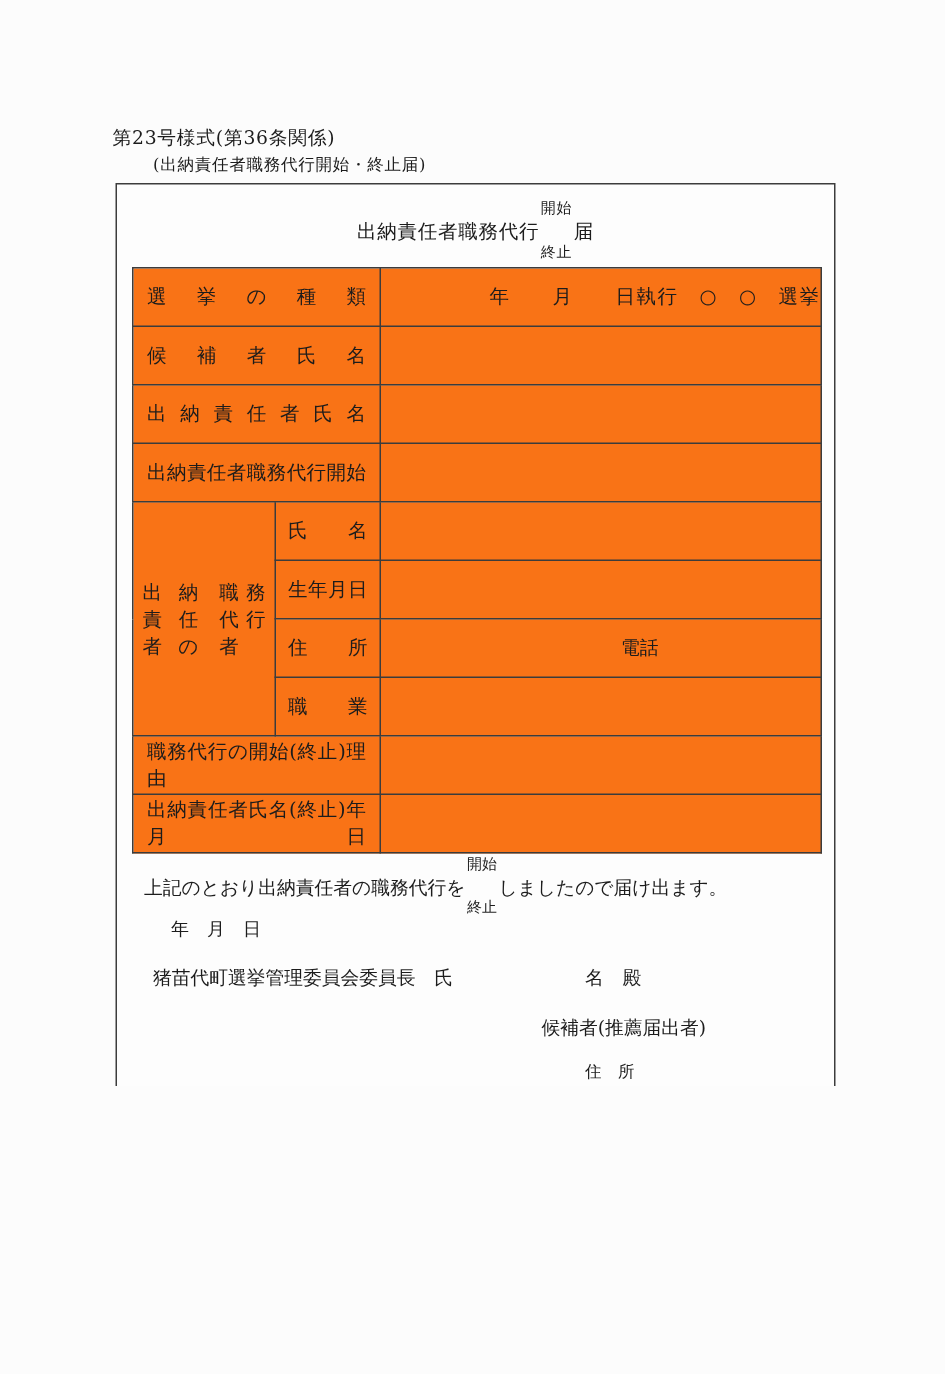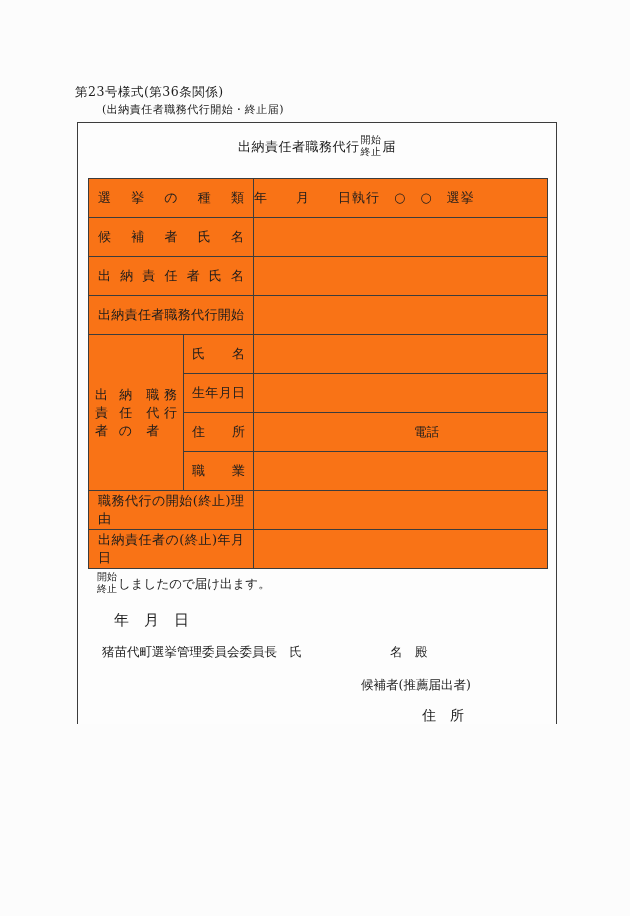--- a/index.html
+++ b/index.html
@@ -22,48 +22,48 @@
     background:#fdfdfd;
   }
 
   .title {
     position:absolute; left:0; top:12px; width:100%;
     text-align:center; font-size:13px; letter-spacing:.5px;
   }
   .stack {
     display:inline-flex; flex-direction:column;
     vertical-align:middle; font-size:10px; line-height:1.2;
-    text-align:left; margin:0 1px; position:relative; top:-1px;
+    text-align:left; margin:0 1px; position:relative; top:-1px;gap:17px;
   }
 
   table.form-table {
     position:absolute; left:10px; top:55px;
     border-collapse:collapse; table-layout:fixed;
     width:459px;
   }
   .form-table td {
     border:1px solid #3c3c3c;
     padding:0; height:38px;
     font-size:13px; vertical-align:middle;
     background:#f97316;
   }
   .jl { text-align:justify; text-align-last:justify; padding:0 9px; }
   .group-cell { vertical-align:middle; }
   .group-inner { display:flex; justify-content:center; gap:2px; }
   .group-inner .jl { padding:0 6px; }
   .sub .jl { padding:0 8px; }
-  .val.center { text-align:left; letter-spacing:1px; }
+  .val.center { text-align:right; letter-spacing:1px; }
   .val.tel { padding-left:160px; font-size:12.5px; }
 
   .stmt      { position:absolute; left:18px;  top:449px; font-size:12.5px; }
-  .dateline  { position:absolute; left:36px;  top:488px; font-size:15px; }
+  .dateline  { position:absolute; left:36px;  top:488px; font-size:12px; }
   .addressee { position:absolute; left:24px;  top:521px; font-size:12.5px; }
   .addressee .gap { display:inline-block; width:88px; }
   .candidate { position:absolute; left:283px; top:554px; font-size:12.5px; }
-  .addrline  { position:absolute; left:344px; top:584px; font-size:14px; }
+  .addrline  { position:absolute; left:312px; top:584px; font-size:11px; }
   .nameline  { position:absolute; left:328px; top:612px; font-size:12.5px; }
   .seal {
     position:absolute; left:444px; top:609px;
     width:15px; height:15px;
     border:1px solid #4a4a4a; border-radius:50%;
     display:flex; align-items:center; justify-content:center;
     font-size:9px; line-height:1; color:#3a3a3a;
   }
 </style>
 </head>
@@ -145,29 +145,29 @@
         <td class="val"></td>
       </tr>
       <tr>
         <td colspan="2">
               <div class="jl">職務代行の開始(終止)理由</div>
             </td>
         <td class="val"></td>
       </tr>
       <tr>
         <td colspan="2">
-              <div class="jl">出納責任者の(終止)年月日</div>
+              <div class="jl">出納責任者氏名(終止)年月日</div>
             </td>
         <td class="val"></td>
       </tr>
     </tbody>
       </table>
 
     <div class="stmt">
-      <span class="stack">
+      <span>上記のとおり出納責任者の職務代行を</span><span class="stack">
           <span>開始</span>
           <span>終止</span>
         </span><span>しましたので届け出ます。</span>
     </div>
 
     <div class="dateline">年　月　日</div>
 
     <div class="addressee">
       <span>猪苗代町選挙管理委員会委員長　氏</span><span class="gap"></span><span>名　殿</span>
     </div>

